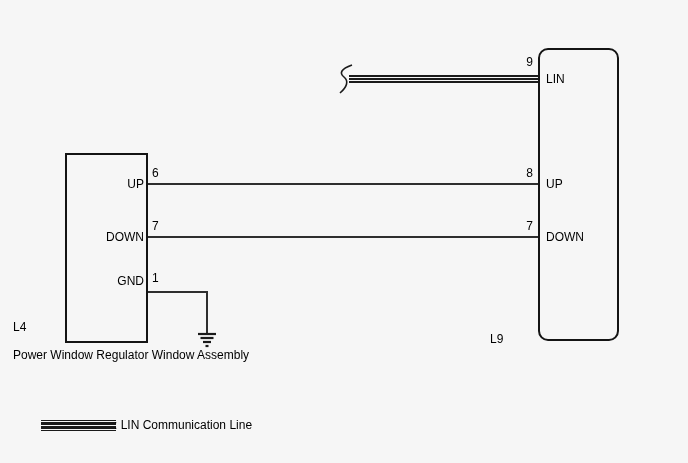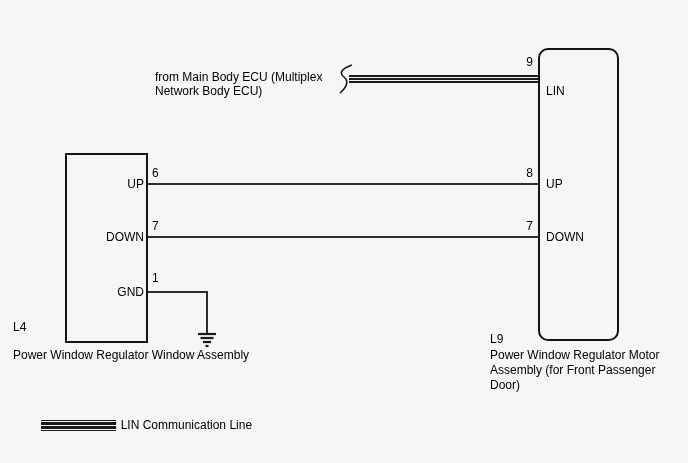--- a/index.html
+++ b/index.html
@@ -62,24 +62,20 @@
       #1a1a1a 10px, #1a1a1a 11px);
   }
   .right-align { text-align: right; }
   svg { position: absolute; display: block; }
 </style>
 </head>
 <body>
 
 <div class="canvas">
 
-  <div class="txt" style="left:155px; top:70px;">
-    <div>from Main Body ECU (Multiplex</div>
-    <div>Network Body ECU)</div>
-  </div>
 
   <div class="lin-wire"></div>
 
   <svg style="left:336px; top:62px;" width="22" height="35" viewBox="0 0 22 35">
     <path d="M16,3 C5,7 3,11 8,15 C13,19 11,25 4,31" fill="none" stroke="#1a1a1a" stroke-width="1.6"></path>
   </svg>
 
   <div class="wire" style="left:148px; top:183px; width:390px; height:2px;"></div>
 
   <div class="wire" style="left:148px; top:236px; width:390px; height:2px;"></div>
@@ -92,40 +88,35 @@
     <line x1="4.5" y1="7" x2="17.5" y2="7" stroke="#1a1a1a" stroke-width="2.2"></line>
     <line x1="7" y1="11" x2="15" y2="11" stroke="#1a1a1a" stroke-width="2.2"></line>
     <line x1="9.5" y1="15" x2="12.5" y2="15" stroke="#1a1a1a" stroke-width="2.2"></line>
   </svg>
 
   <div class="box box-left"></div>
   <div class="box box-right"></div>
 
   <div class="txt right-align" style="left:70px; top:177px; width:74px;">UP</div>
   <div class="txt right-align" style="left:70px; top:230px; width:74px;">DOWN</div>
-  <div class="txt right-align" style="left:70px; top:285px; width:74px;">GND</div>
+  <div class="txt right-align" style="left:70px; top:274px; width:74px;">GND</div>
 
   <div class="txt pin-num" style="left:152px; top:167px;">6</div>
   <div class="txt pin-num" style="left:152px; top:220px;">7</div>
   <div class="txt pin-num" style="left:152px; top:272px;">1</div>
 
-  <div class="txt" style="left:546px; top:84px;">LIN</div>
+  <div class="txt" style="left:546px; top:72px;">LIN</div>
   <div class="txt" style="left:546px; top:177px;">UP</div>
   <div class="txt" style="left:546px; top:230px;">DOWN</div>
 
   <div class="txt pin-num right-align" style="left:493px; top:56px; width:40px;">9</div>
   <div class="txt pin-num right-align" style="left:493px; top:167px; width:40px;">8</div>
   <div class="txt pin-num right-align" style="left:493px; top:220px; width:40px;">7</div>
 
   <div class="txt" style="left:13px; top:320px;">L4</div>
   <div class="txt" style="left:13px; top:348px;">Power Window Regulator Window Assembly</div>
 
   <div class="txt" style="left:490px; top:332px;text-align:right;">L9</div>
-  <div class="txt" style="left:490px; top:348px; line-height:15px;">
-    <div>Power Window Regulator Motor</div>
-    <div>Assembly (for Front Passenger</div>
-    <div>Door)</div>
-  </div>
 
   <div class="legend-wire"></div>
   <div class="txt" style="left:114px; top:418px;">: LIN Communication Line</div>
 
 </div>
 
 </body></html>

